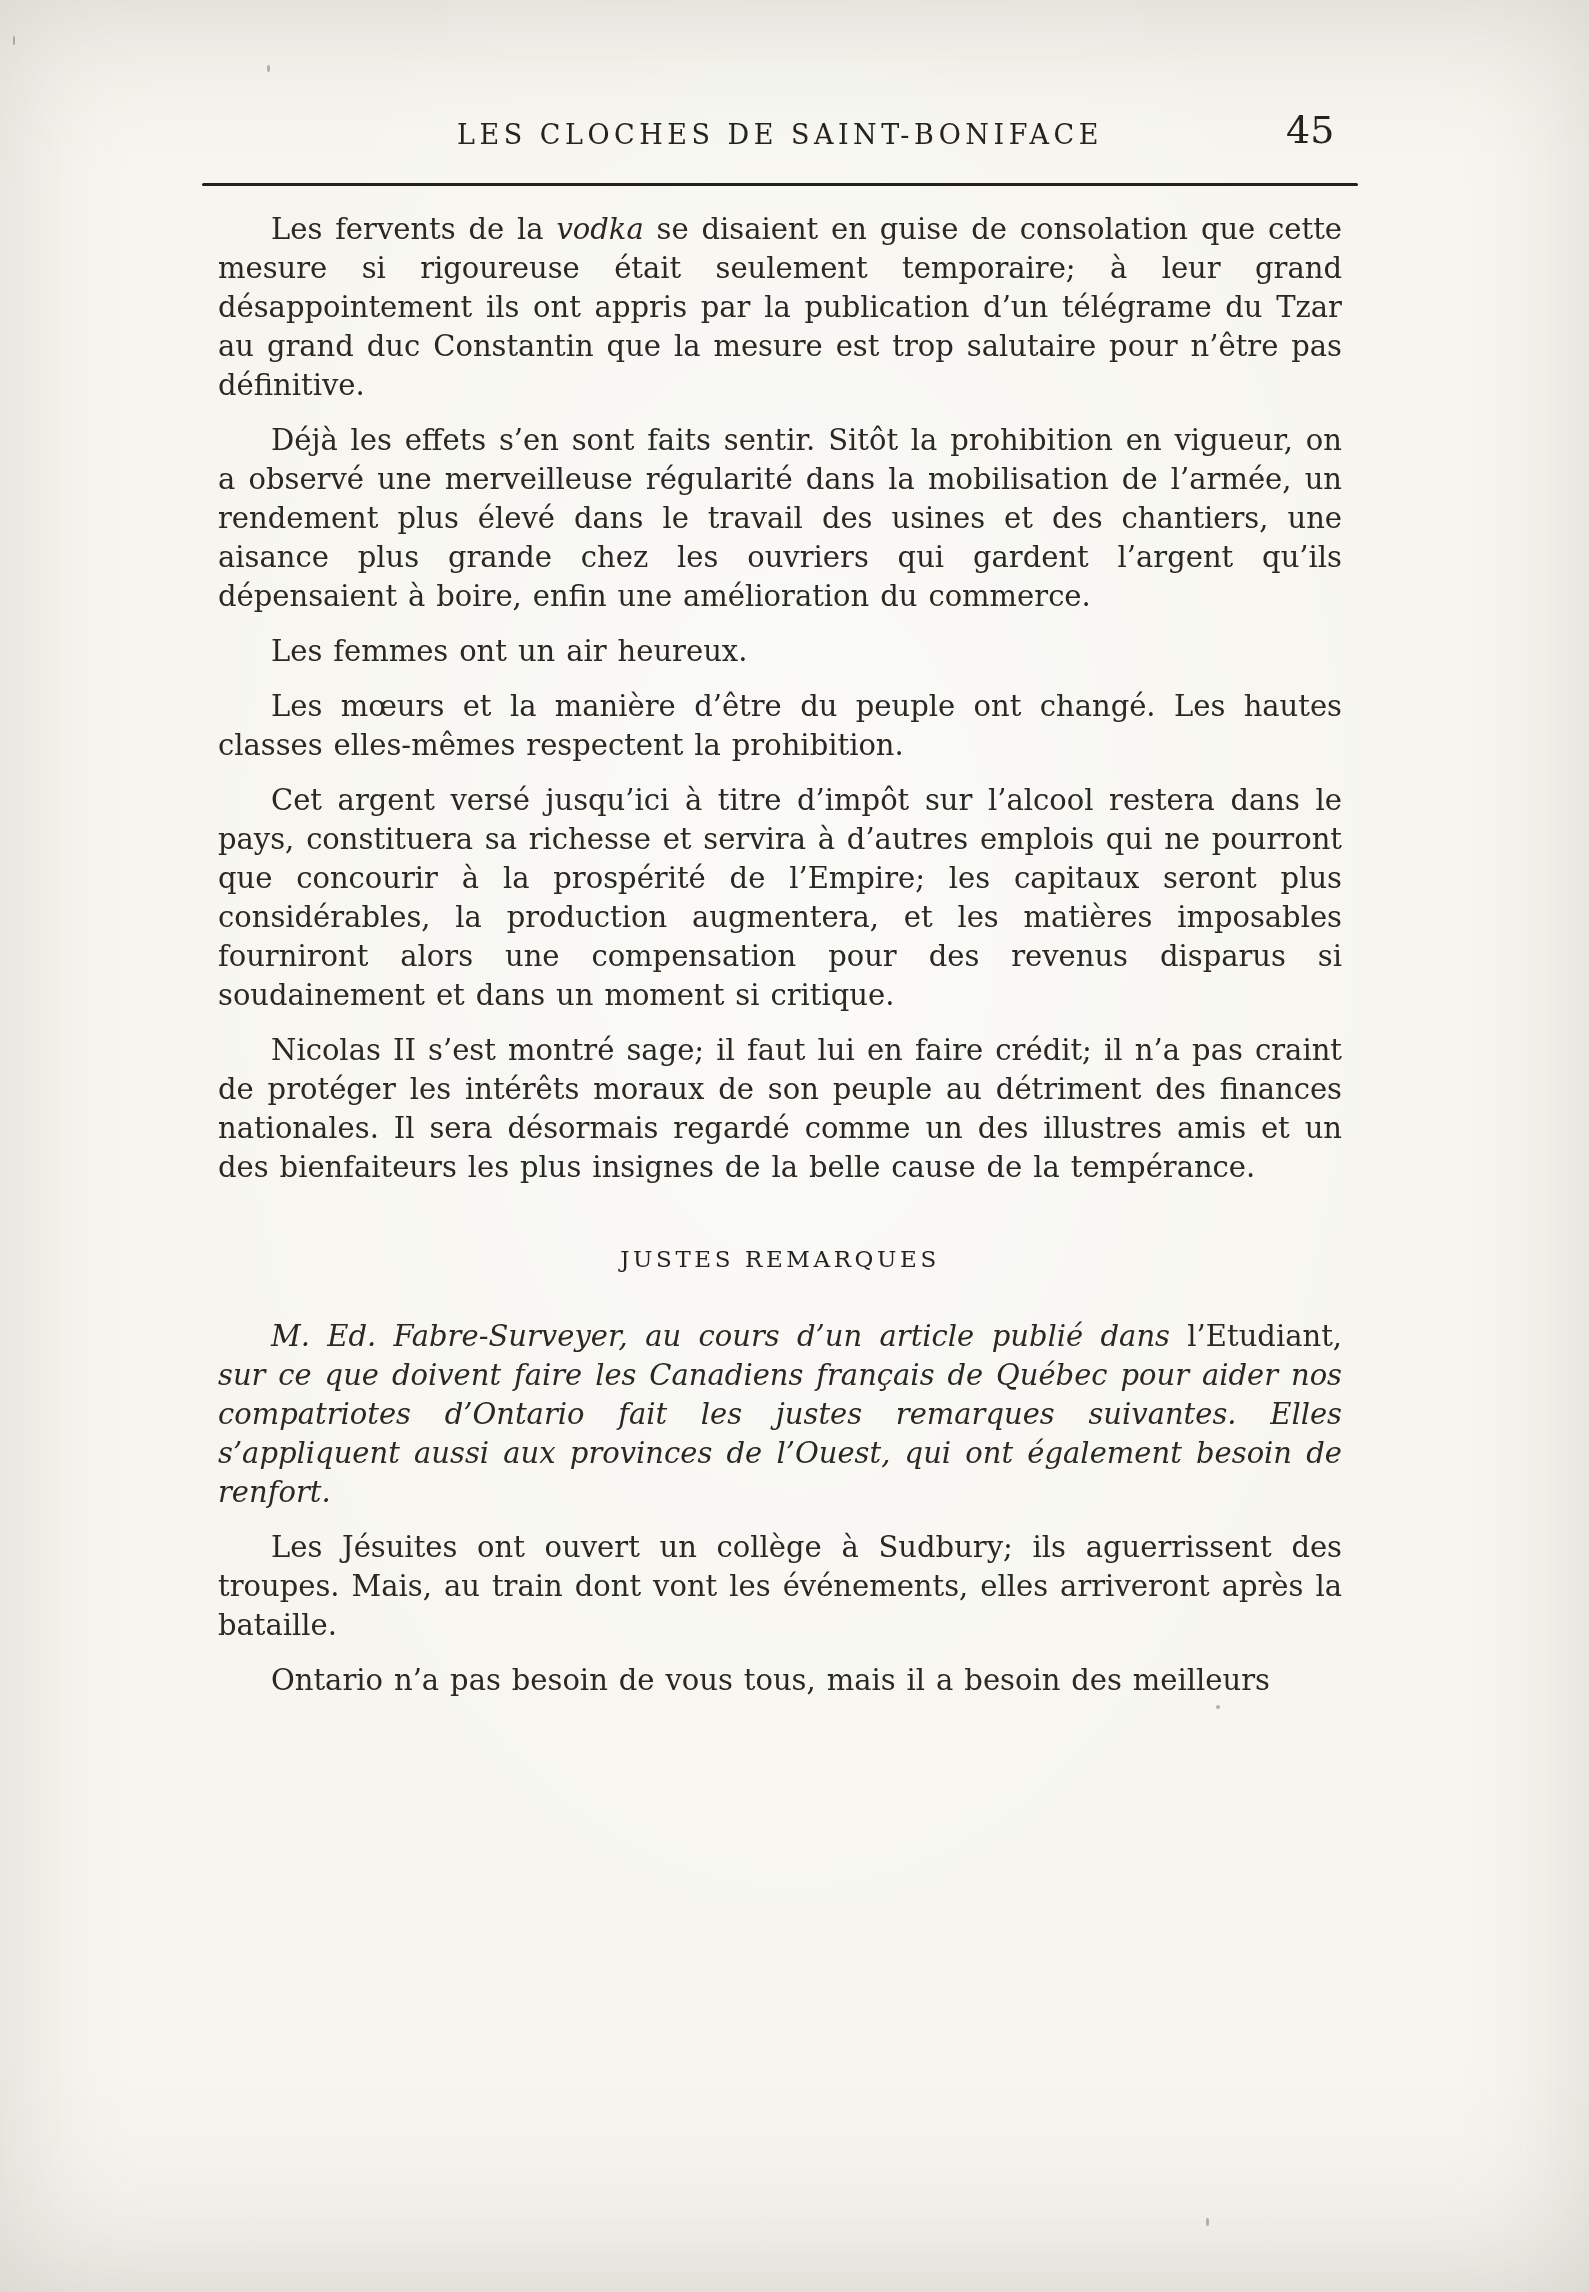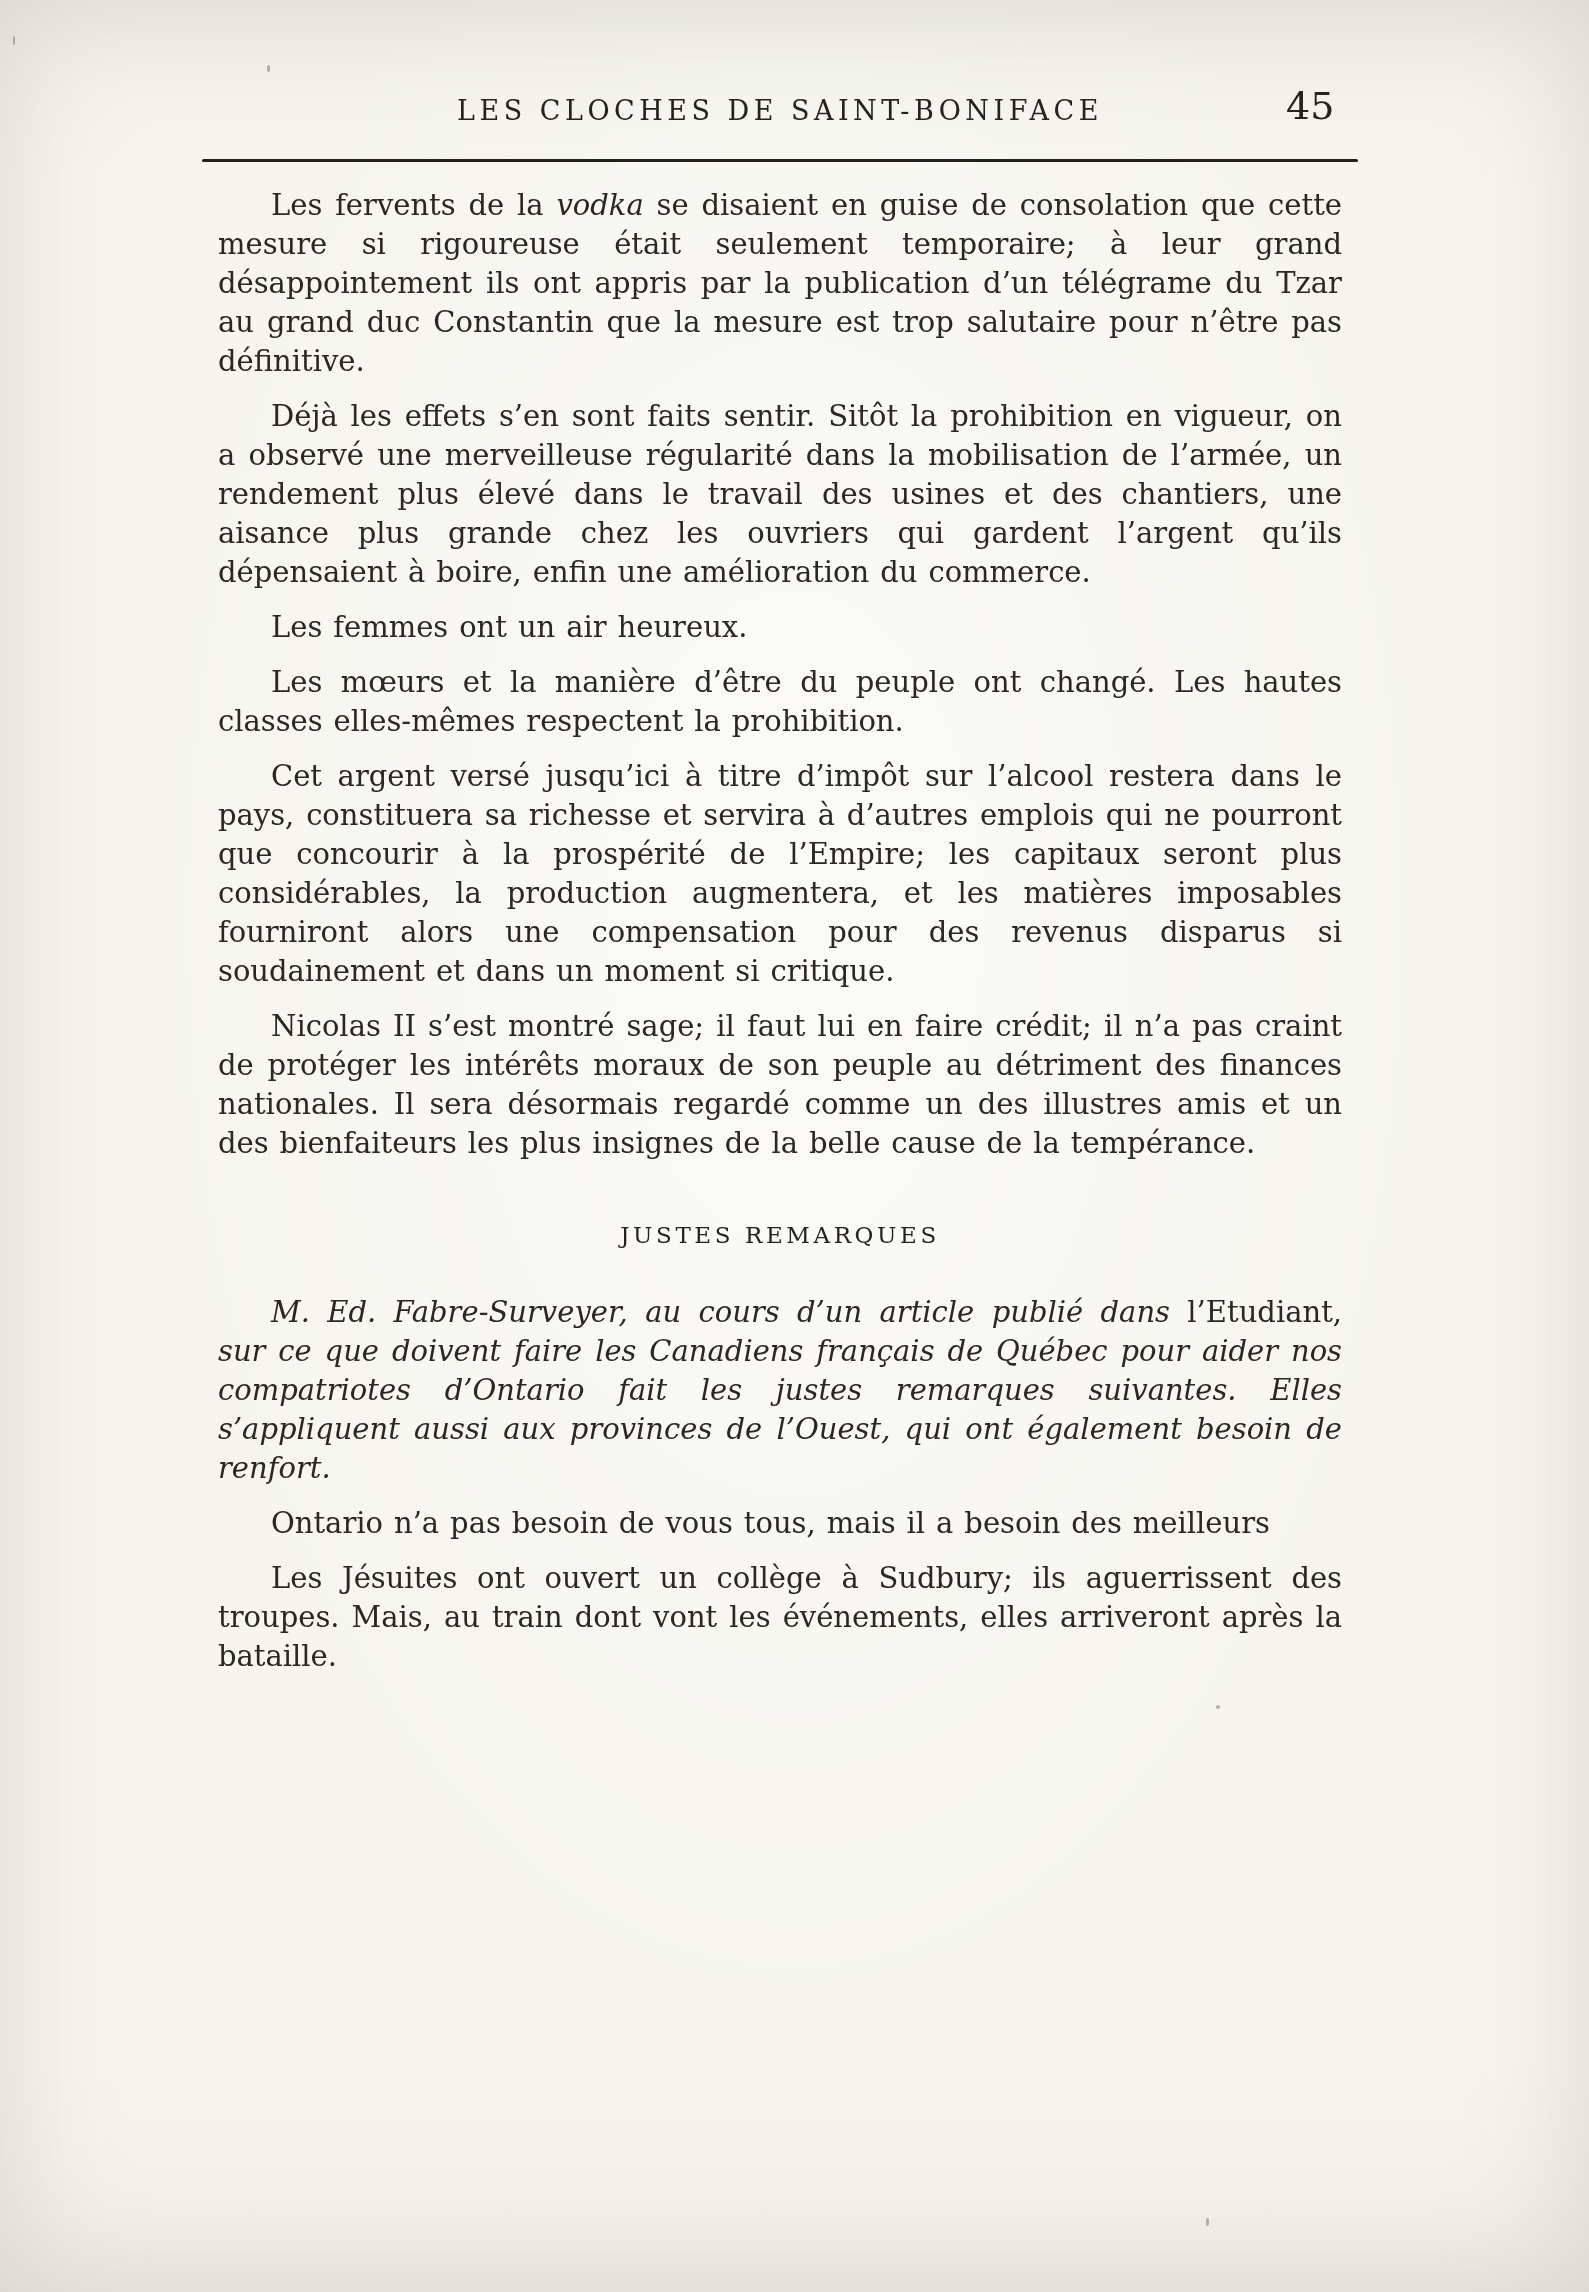--- a/index.html
+++ b/index.html
@@ -17,21 +17,21 @@
       radial-gradient(ellipse at 50% 40%, rgba(255,255,255,0.55) 0%, rgba(255,255,255,0) 60%),
       linear-gradient(180deg, #f2f1ea 0%, #f6f5ef 8%, #f6f5ef 90%, #efeee8 100%);
     box-shadow: inset 0 0 127px rgba(110,105,92,0.20);
     font-family: "DejaVu Serif", "Liberation Serif", serif;
     color: #2b2722;
     overflow: hidden;
   }
   .content {
     position: absolute;
     left: 202px;
-    top: 84px;
+    top: 108px;
     width: 1156px;
   }
   .page-header {
     position: relative;
     height: 60px;
   }
   .running-title {
     position: absolute;
     left: 50%;
     transform: translateX(-50%);
@@ -120,20 +120,20 @@
 
       <p>Cet argent versé jusqu’ici à titre d’impôt sur l’alcool restera dans le pays, constituera sa richesse et servira à d’autres emplois qui ne pourront que concourir à la prospérité de l’Empire; les capitaux seront plus considérables, la production augmentera, et les matières imposables fourniront alors une compensation pour des revenus disparus si soudainement et dans un moment si critique.</p>
 
       <p>Nicolas II s’est montré sage; il faut lui en faire crédit; il n’a pas craint de protéger les intérêts moraux de son peuple au détriment des finances nationales. Il sera désormais regardé comme un des illustres amis et un des bienfaiteurs les plus insignes de la belle cause de la tempérance.</p>
 
       <h2 class="section-heading">JUSTES REMARQUES</h2>
 
       <p class="intro"><em>M. Ed. Fabre-Surveyer, au cours d’un article publié dans </em><span class="roman">l’Etudiant, </span><em>sur ce que doivent faire les Canadiens français de Québec pour aider nos compatriotes d’Ontario fait les justes remarques suivantes. Elles s’appliquent aussi aux provinces de l’Ouest, qui ont également besoin de renfort.</em></p>
 
 
+      <p>Les Jésuites ont ouvert un collège à Sudbury; ils aguerrissent des troupes. Mais, au train dont vont les événements, elles arriveront après la bataille.</p>
+
       <p>Ontario n’a pas besoin de vous tous, mais il a besoin des meilleurs</p>
-
-      <p>Les Jésuites ont ouvert un collège à Sudbury; ils aguerrissent des troupes. Mais, au train dont vont les événements, elles arriveront après la bataille.</p>
 
     </main>
   </div>
 </div>
 
 
 </body></html>

